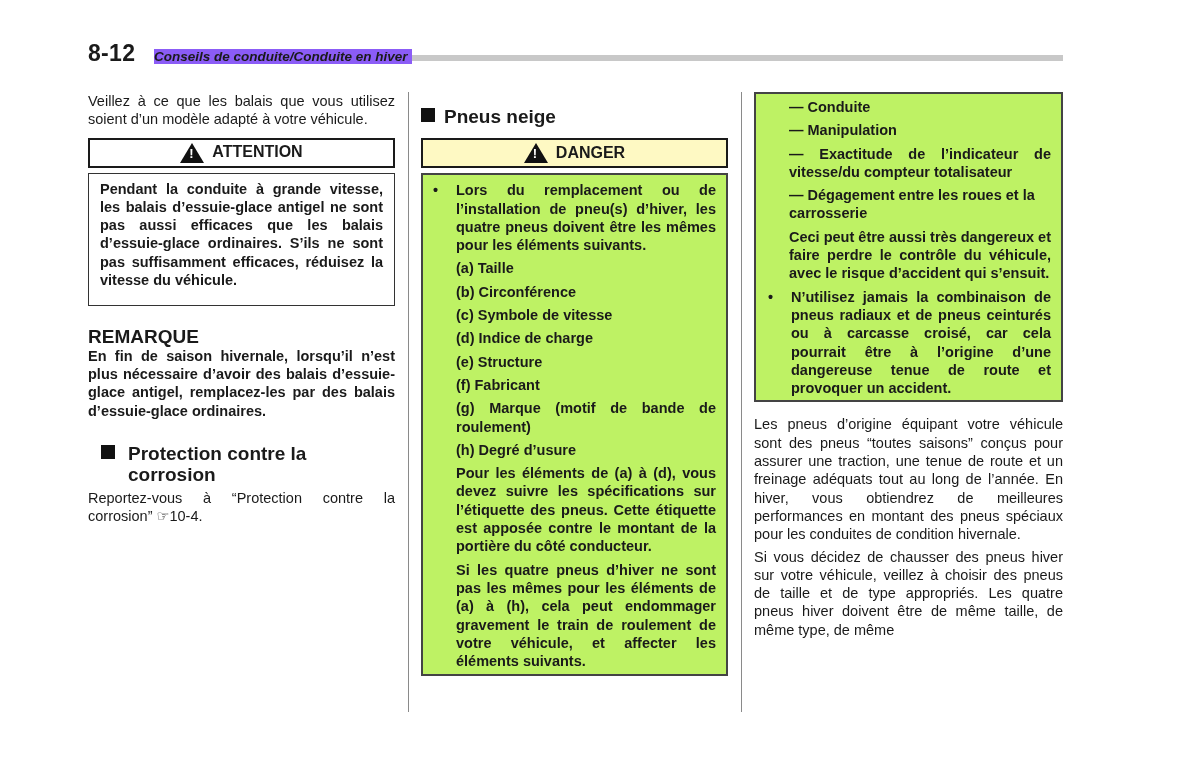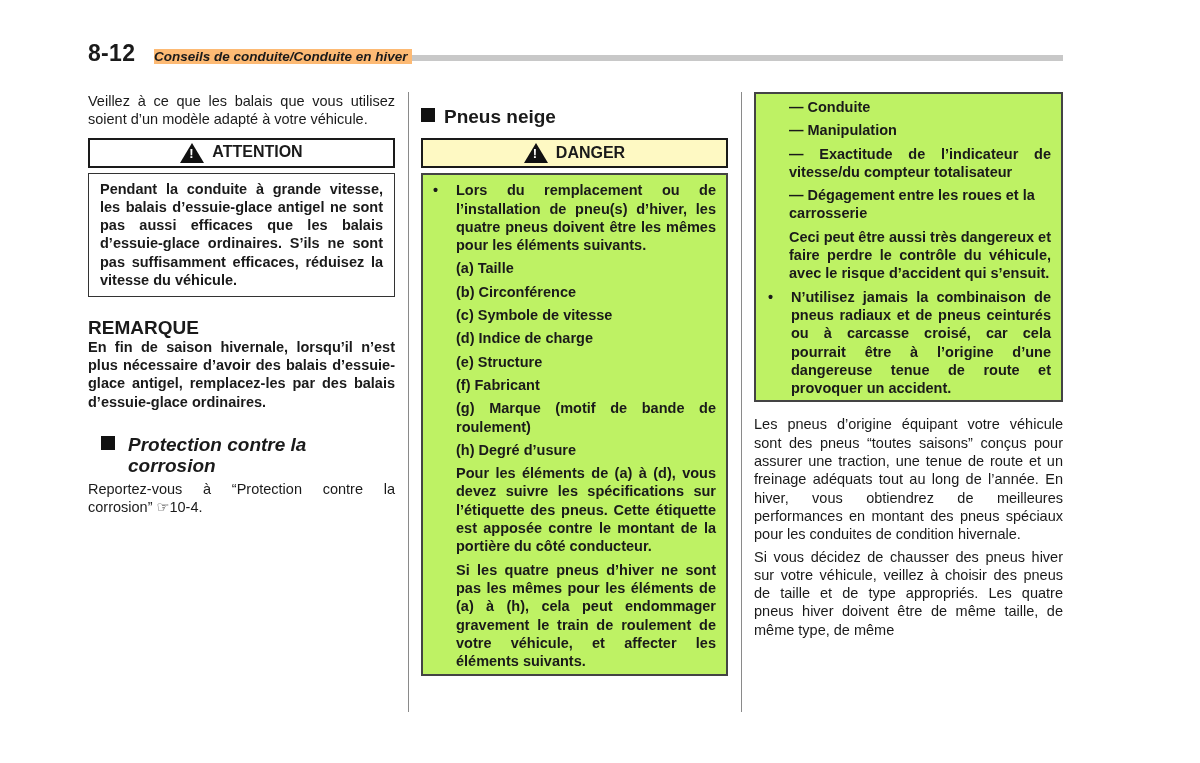--- a/index.html
+++ b/index.html
@@ -1,41 +1,41 @@
 <!DOCTYPE html>
 <html><head>
 <meta charset="utf-8">
 <style>
   html, body { margin:0; padding:0; background:#ffffff; }
   body { width:1200px; height:763px; position:relative; overflow:hidden;
          font-family:"Liberation Sans", sans-serif; color:#1a1a1a; }
   .header { position:absolute; left:88px; top:40px; width:975px; height:30px; }
   .page-num { position:absolute; left:0; top:0; font-size:23px; font-weight:bold; letter-spacing:0.3px; }
-  .header-title { position:absolute; left:66px; top:9px; font-size:13.5px; font-weight:bold; font-style:italic; background:#fdba74; padding-right:4px; z-index:2; }
+  .header-title { position:absolute; left:66px; top:9px; font-size:13.5px; font-weight:bold; font-style:italic; background:#8b5cf6; padding-right:4px; z-index:2; }
   .header-bar { position:absolute; left:66px; right:0; top:15px; height:6px; background:#c8c8c8; }
 
   .col { position:absolute; top:92px; font-size:14.5px; line-height:18.3px; }
   .col1 { left:88px; width:307px; }
   .col2 { left:421px; width:307px; }
   .col3 { left:754px; width:309px; }
   .divider { position:absolute; top:92px; width:1px; height:620px; background:#8a8a8a; }
 
   .just { text-align:justify; }
   p { margin:0; }
 
   .warn-head { border:2px solid #1a1a1a; height:26px; display:flex; align-items:center; justify-content:center; gap:8px; font-weight:bold; font-size:16px; }
   .warn-head.gray { background:#fef9c3; }
-  .warn-body { border:1.5px solid #333; margin-top:5px; padding:6px 11px 7px 11px; font-weight:bold; }
+  .warn-body { border:1.5px solid #333; margin-top:5px; padding:6px 11px 16px 11px; font-weight:bold; }
   .warn-body.gray { background:#bef264; border:2px solid #444; }
   .tri { width:0; height:0; border-left:12px solid transparent; border-right:12px solid transparent; border-bottom:20px solid #111; position:relative; }
   .tri::after { content:"!"; position:absolute; left:-3px; top:3px; color:#fff; font-size:13px; font-weight:bold; line-height:16px; }
 
   .h2 { font-size:19px; font-weight:bold; margin:0; }
   .sq { display:inline-block; width:14px; height:14px; background:#111; margin-right:9px; vertical-align:1px; }
-  .hang { padding-left:40px; text-indent:-27px;font-style:italic; }
+  .hang { padding-left:40px; text-indent:-27px; }
   .hang .sq { margin-right:13px; }
 
   .bullet-row { display:flex; }
   .bullet { width:23px; flex:none; text-align:left; padding-left:0; }
   .bullet-text { flex:1; }
   .sub { padding-left:23px; margin-top:5px; }
   .subitem { margin-top:5px; }
 </style>
 </head>
 <body>

